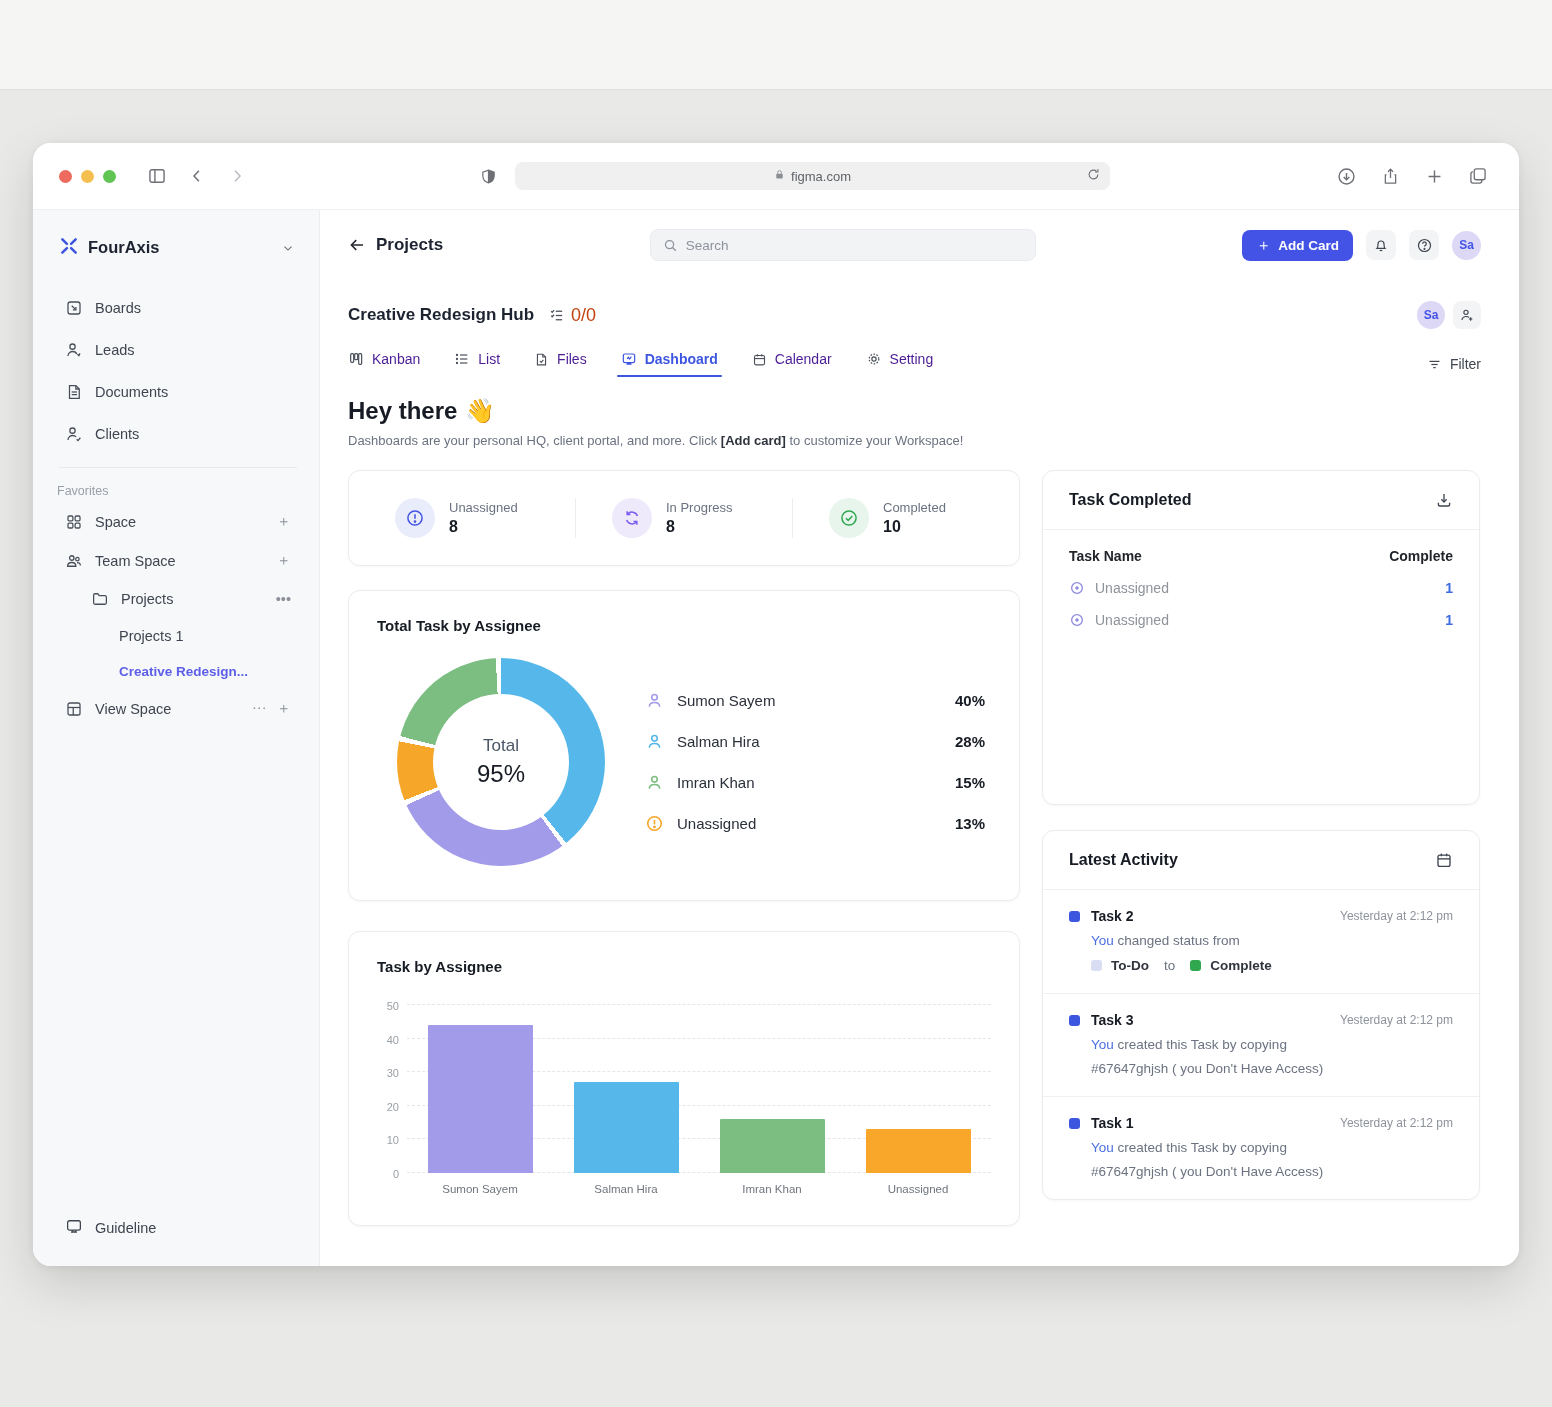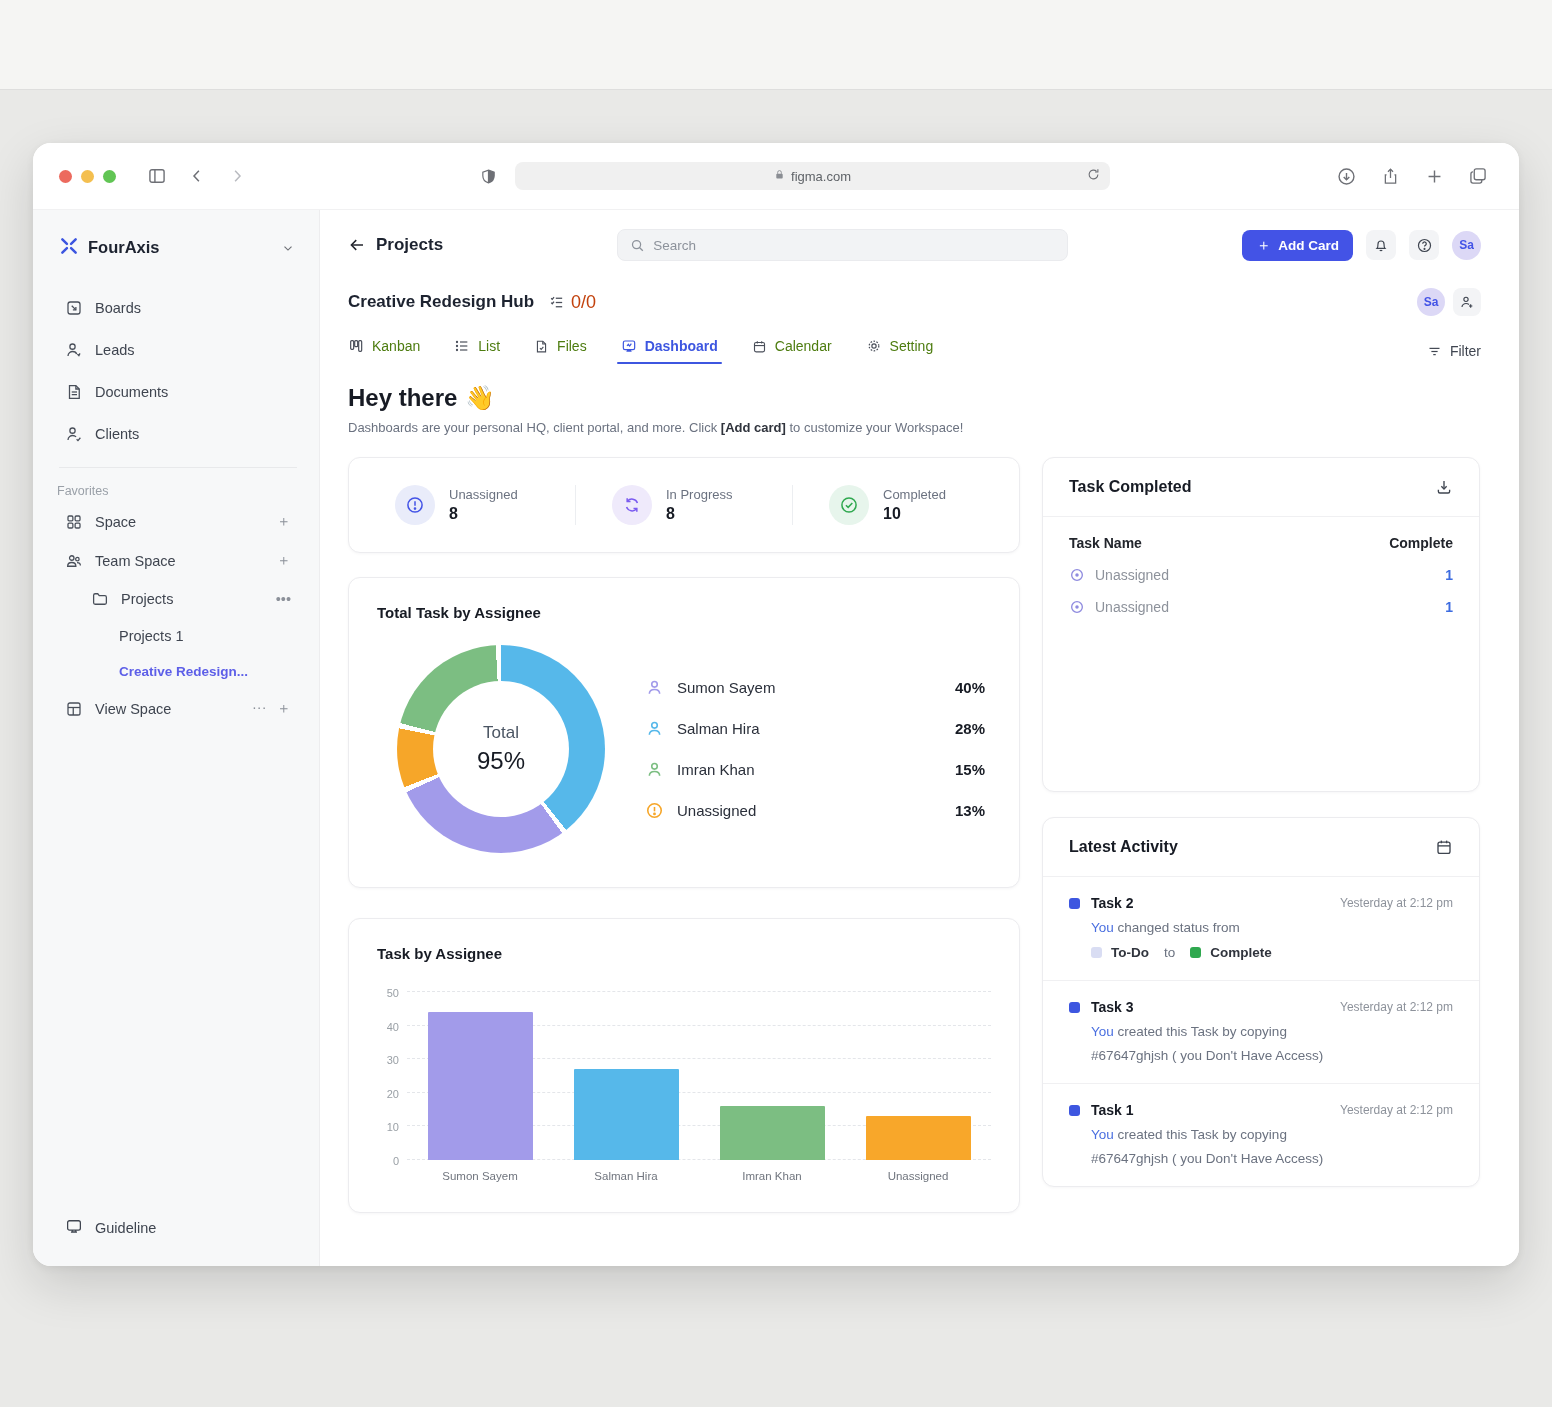--- a/index.html
+++ b/index.html
@@ -59,41 +59,41 @@
   .indent-1 { padding-left:34px; }
   .indent-2 { padding-left:62px; }
   .creative-link { color:#5d5fe8; font-weight:bold; font-size:13.5px; }
   .sidebar-footer { margin-top:auto; display:flex; align-items:center; gap:12px; color:#3f4550; padding:8px; cursor:pointer; }
 
   
   .main { flex:1; min-width:0; display:flex; flex-direction:column; padding:0 38px 0 28px; background:#fff; }
   .main-header { height:70px; display:flex; align-items:center; }
   .back-title { display:flex; align-items:center; gap:10px; font-weight:bold; font-size:17px; color:#1d2330; cursor:pointer; }
   .searchbar {
-    width:451px; height:32px; background:#f2f3f5; border:1px solid #eaebee; border-radius:8px;
+    width:386px; height:32px; background:#f2f3f5; border:1px solid #eaebee; border-radius:8px;
     display:flex; align-items:center; gap:8px; padding:0 12px; margin:0 auto;
   }
   .searchbar input { border:none; outline:none; background:transparent; font-size:13.5px; color:#3f4550; width:100%; font-family:"Liberation Sans",sans-serif; }
   .searchbar input::placeholder { color:#8d929b; }
   .header-actions { display:flex; align-items:center; gap:13px; }
   .add-card-btn {
     background:#4353e6; color:#fff; border:none; border-radius:8px; height:31px; padding:0 14px;
     font-size:13.5px; font-weight:bold; display:flex; align-items:center; gap:7px; cursor:pointer;
     font-family:"Liberation Sans",sans-serif;
   }
   .icon-btn { width:30px; height:30px; border-radius:8px; background:#f3f4f6; display:flex; align-items:center; justify-content:center; color:#3f4550; cursor:pointer; }
   .avatar { width:29px; height:29px; border-radius:50%; background:#dcd8f6; color:#4353e6; font-size:12px; font-weight:bold; display:flex; align-items:center; justify-content:center; cursor:pointer; }
 
-  .title-row { display:flex; align-items:center; margin-top:8px; }
+  .title-row { display:flex; align-items:center; margin-top:21px; }
   .hub-title { font-weight:bold; font-size:17px; color:#1d2330; }
   .hub-meta { display:flex; align-items:center; gap:6px; margin-left:14px; color:#c2410c; font-size:18px; }
   .title-right { margin-left:auto; display:flex; gap:8px; align-items:center; }
 
   .tabs { display:flex; gap:34px; margin-top:22px; }
-  .tab { display:flex; align-items:center; gap:8px; font-size:14px; color:#4d7c0f; padding-bottom:10px; cursor:pointer; position:relative; }
+  .tab { display:flex; align-items:center; gap:8px; font-size:14px; color:#4c1d95; padding-bottom:10px; cursor:pointer; position:relative; }
   .tab .ic { display:flex; color:#4a4f5a; }
   .tab.active { color:#3d56e0; font-weight:bold; }
   .tab.active .ic { color:#3d56e0; }
   .tab.active::after { content:""; position:absolute; left:-4px; right:-4px; bottom:0; height:2px; background:#3d56e0; border-radius:2px; }
   .tab-filter { margin-left:auto; display:flex; align-items:center; gap:8px; font-size:14px; color:#3f4550; cursor:pointer; }
 
   .greeting { margin-top:20px; font-size:24px; font-weight:bold; color:#171b24; display:flex; align-items:center; gap:8px; }
   .greet-sub { margin-top:8px; font-size:13px; color:#6b7280; }
   .greet-sub b { color:#30343d; }
 

